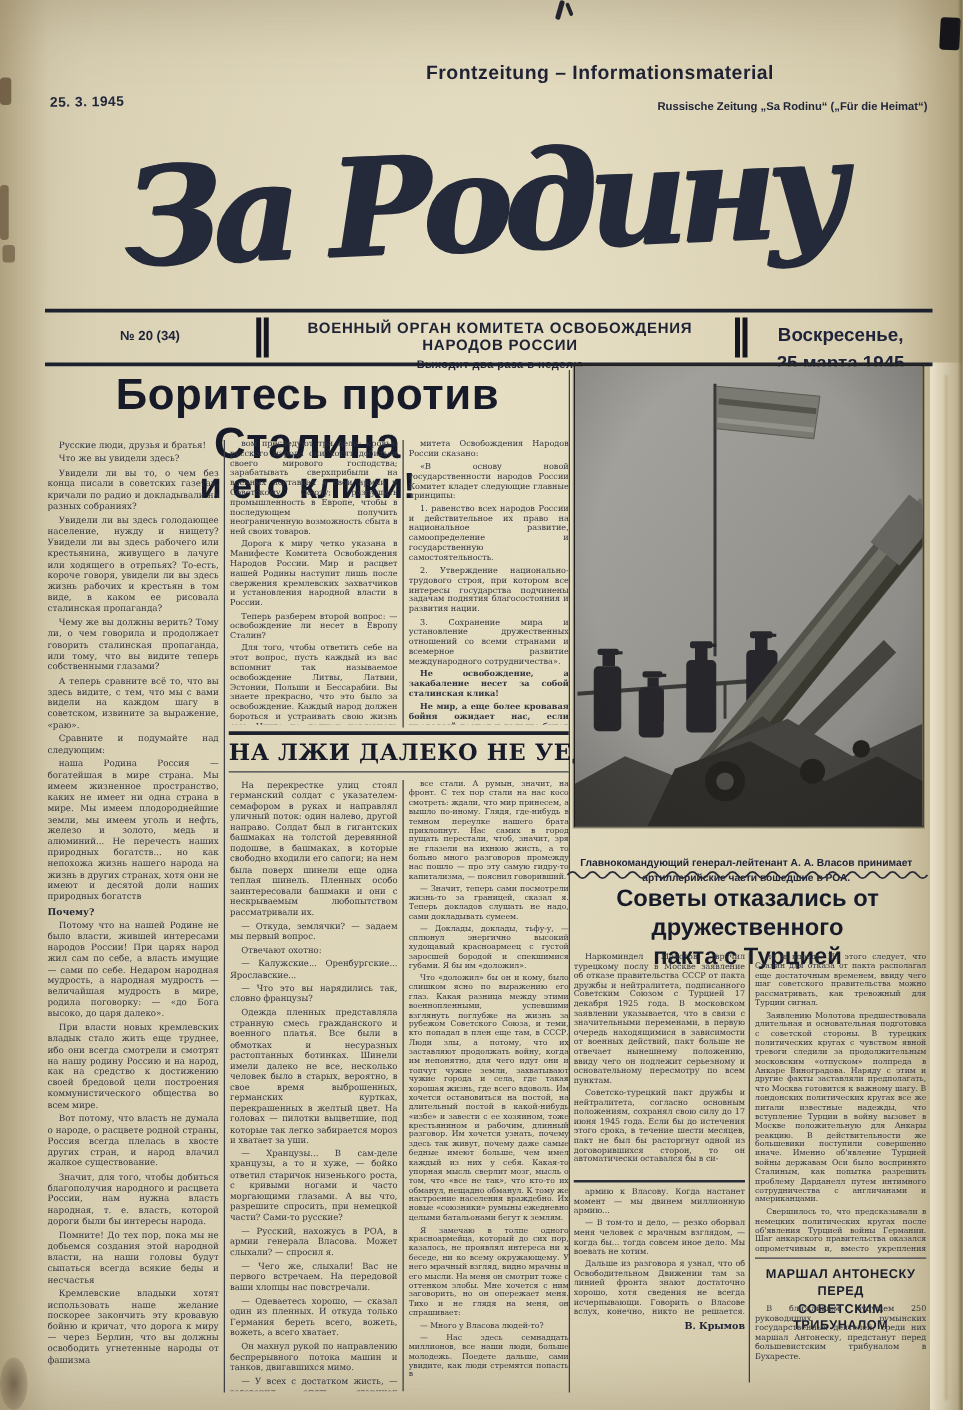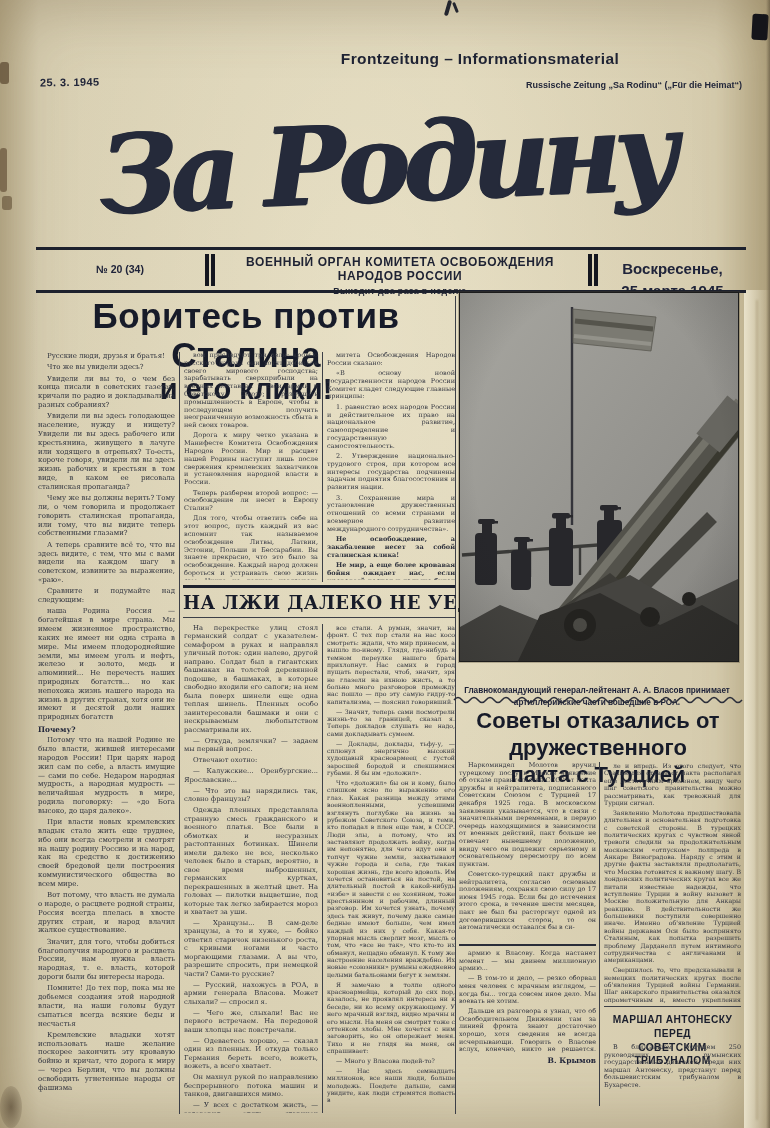--- a/index.html
+++ b/index.html
@@ -25,21 +25,21 @@
   .organ1{font-weight:bold;font-size:12px;letter-spacing:.6px;text-align:center;color:#1e2233;}
   .organ2{font-weight:bold;font-size:8.8px;letter-spacing:.4px;text-align:center;margin-top:3px;color:#1e2233;}
   .idate{font-weight:bold;font-size:15px;text-align:center;line-height:1.45;color:#20243a;}
   .sepbar{width:4px;background:#14161f;position:absolute;top:4px;bottom:4px;}
   
   .lead-h{font-weight:bold;text-align:center;color:#171b29;line-height:1.1;}
   .lead-h .l1{font-size:35px;letter-spacing:.5px;}
   .lead-h .l2{font-size:29px;}
   .lies-h{font-family:"DejaVu Serif",serif;font-weight:bold;font-size:18px;letter-spacing:.5px;
     text-align:center;color:#171b29;white-space:nowrap;}
-  .turk-h{font-weight:bold;text-align:center;color:#171b29;line-height:1.22;font-size:22px;}
+  .turk-h{font-weight:bold;text-align:center;color:#171b29;line-height:1.22;font-size:19px;}
   .trib-h{font-weight:bold;text-align:center;font-size:10.2px;line-height:1.35;letter-spacing:.4px;color:#1b1f2d;}
   
   .col{font-family:"DejaVu Serif",serif;text-align:justify;overflow:hidden;color:#31343f;}
   .col p{margin:0 0 2.5px;text-indent:9px;}
   .col p:first-child{margin-top:0;}
   .fs70{font-size:7px;line-height:1.26;}
   .fs68{font-size:6.8px;line-height:1.25;}
   .fs65{font-size:6.5px;line-height:1.2;}
   .fs64{font-size:6.4px;line-height:1.19;}
   .fs62{font-size:6.2px;line-height:1.19;}

